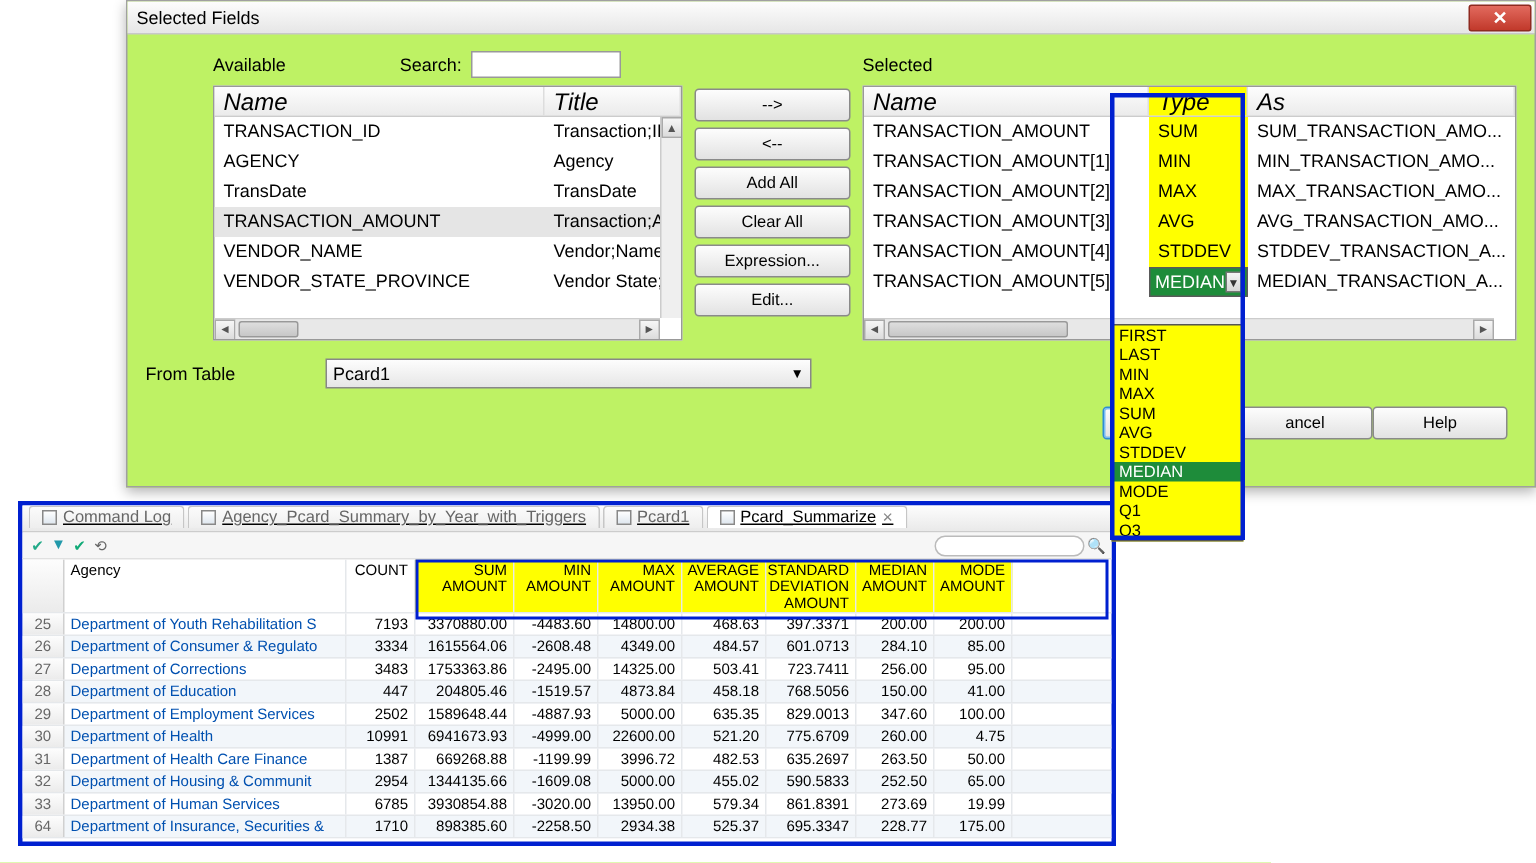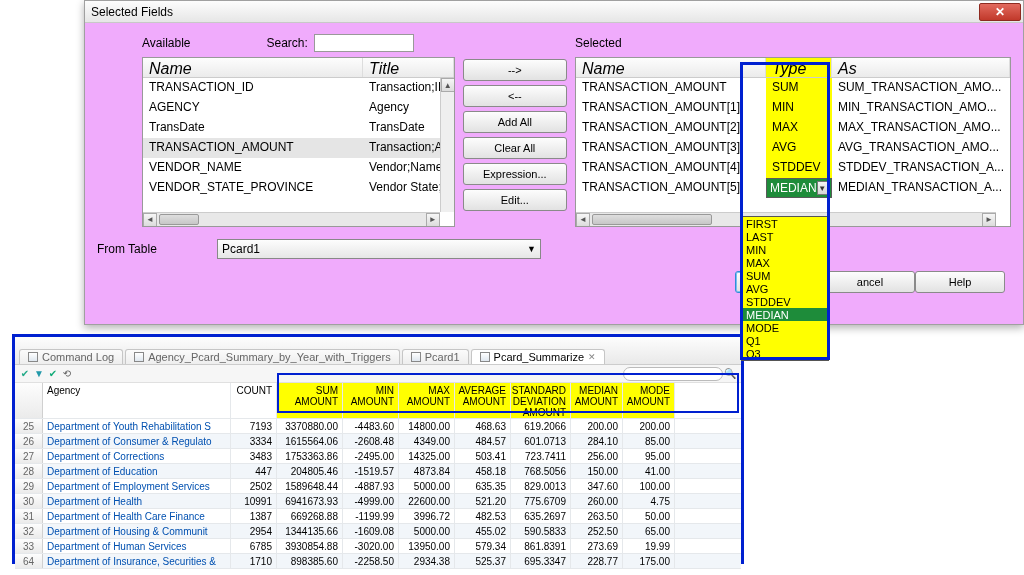--- a/index.html
+++ b/index.html
@@ -13,21 +13,21 @@
       overflow: hidden;
     }
 
     
     .dialog {
       position: absolute;
       top: 0;
       left: 84px;
       width: 940px;
       height: 325px;
-      background: #f0abfc;
+      background: #bef264;
       border: 1px solid #a0a0a0;
       box-shadow: 0 3px 8px rgba(0,0,0,0.3);
     }
     .titlebar {
       height: 22px;
       background: linear-gradient(#fdfdfd, #e6e6e6);
       border-bottom: 1px solid #c8c8c8;
       display: flex;
       align-items: center;
       padding: 0 2px 0 6px;
@@ -265,28 +265,29 @@
     .result-panel {
       position: absolute;
       top: 334px;
       left: 12px;
       width: 732px;
       height: 230px;
       border: 3px solid #0020d0;
       background: #fff;
     }
     .tabs-bar {
-      height: 28px;
+      height: 18px;
       background: linear-gradient(#fdfdfd, #e9e9e9);
       border-bottom: 1px solid #ccc;
       display: flex;
-      align-items: flex-end;
+      align-items: flex-start;
       padding: 0 4px;
       gap: 2px;
       font-size: 11px;
+      text-decoration: underline;
     }
     .tab {
       padding: 1px 8px;
       border: 1px solid #c6c6c6;
       border-bottom: none;
       background: linear-gradient(#fbfbfb,#eee);
       border-radius: 3px 3px 0 0;
       color: #666;
       display: flex;
       align-items: center;
@@ -595,21 +596,21 @@
     </div>
     <div id="grid-body">
         <div class="grid-row">
           <div class="g-cell rownum">25</div>
           <div class="g-cell left col-agency agency-link">Department of Youth Rehabilitation S</div>
           <div class="g-cell col-count">7193</div>
           <div class="g-cell col-sum">3370880.00</div>
           <div class="g-cell col-min">-4483.60</div>
           <div class="g-cell col-max">14800.00</div>
           <div class="g-cell col-avg">468.63</div>
-          <div class="g-cell col-std">619.2066</div>
+          <div class="g-cell col-std">397.3371</div>
           <div class="g-cell col-med">200.00</div>
           <div class="g-cell col-mode">200.00</div>
         </div>
         <div class="grid-row alt">
           <div class="g-cell rownum">26</div>
           <div class="g-cell left col-agency agency-link">Department of Consumer &amp; Regulato</div>
           <div class="g-cell col-count">3334</div>
           <div class="g-cell col-sum">1615564.06</div>
           <div class="g-cell col-min">-2608.48</div>
           <div class="g-cell col-max">4349.00</div>

